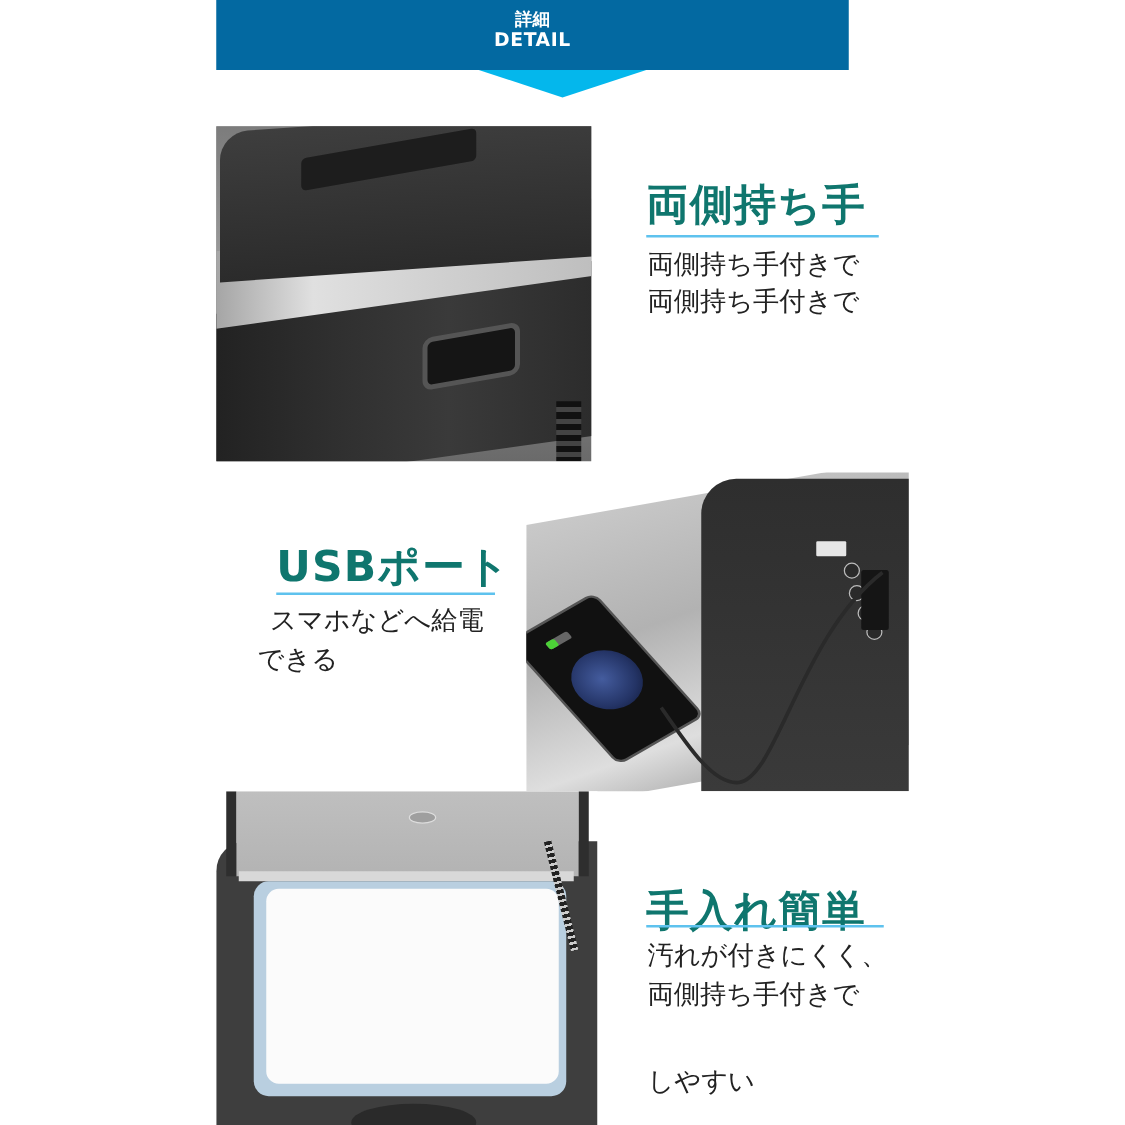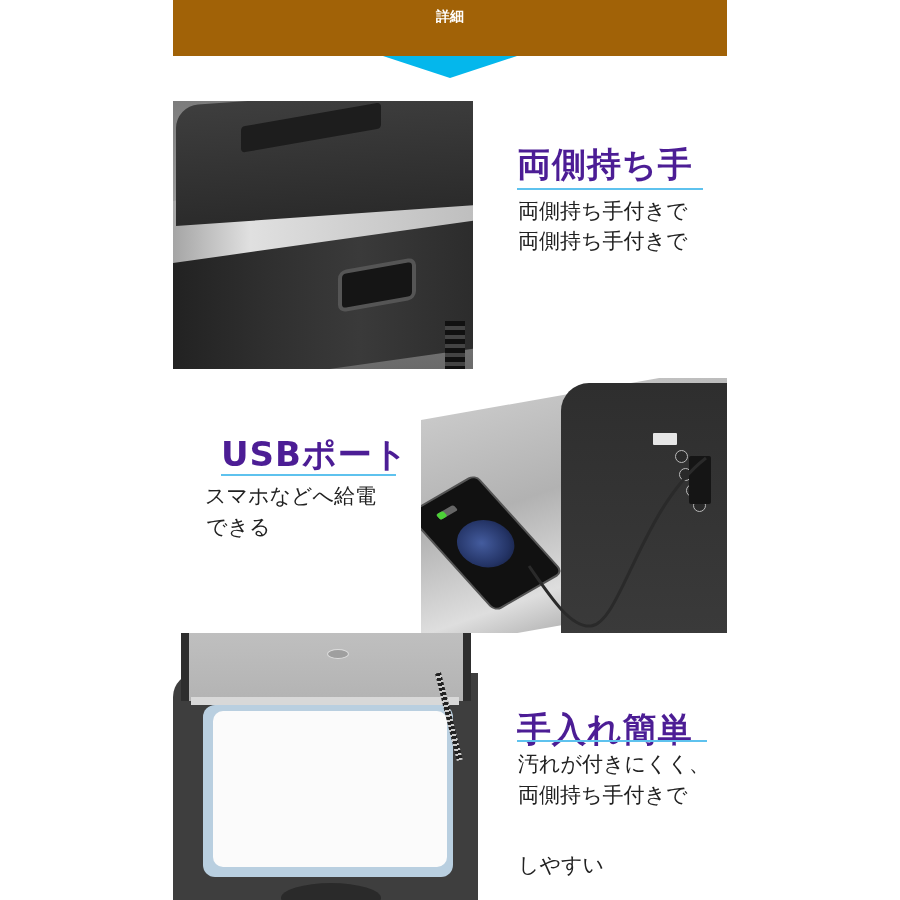--- a/index.html
+++ b/index.html
@@ -1,38 +1,38 @@
 <!DOCTYPE html>
 <html><head>
   <meta charset="utf-8">
   <style>
     * { box-sizing: border-box; margin: 0; padding: 0; }
     html, body { width: 900px; height: 900px; background: #ffffff; overflow: hidden; }
     body { position: relative; font-family: "DejaVu Sans", "Liberation Sans", sans-serif; }
 
     
     .banner {
-      position: absolute; left: 173px; top: 0; width: 554px; height: 56px;
-      background: #a16207;
+      position: absolute; left: 173px; top: 0; width: 506px; height: 56px;
+      background: #0369a1;
     }
     .banner-arrow {
       position: absolute; left: 383px; top: 56px; width: 0; height: 0;
       border-left: 67px solid transparent; border-right: 67px solid transparent;
       border-top: 22px solid #04b7ec;
     }
     .banner-text {
       position: absolute; left: 0; right: 0; top: 9px; text-align: center; color: #fff;
       font-weight: bold; line-height: 1.1;
     }
     .banner-jp { font-size: 14px; display: block; }
     .banner-en { font-size: 15px; display: block; letter-spacing: 0.5px; font-family: "DejaVu Sans", sans-serif; }
 
     
     .feature-title {
-      position: absolute; color: #4c1d95; font-size: 34px; font-weight: bold;
+      position: absolute; color: #0f766e; font-size: 34px; font-weight: bold;
       white-space: nowrap; letter-spacing: 1px; line-height: 40px;
     }
     .feature-line { position: absolute; height: 2px; background: #5ec2ee; }
     .feature-desc {
       position: absolute; color: #222; font-size: 21px; line-height: 29px; white-space: nowrap;
     }
 
     
     .photo { position: absolute; overflow: hidden; }
 
@@ -142,20 +142,21 @@
       position: absolute; left: 108px; top: 250px; width: 100px; height: 30px; border-radius: 50%;
       background: #2a2a2a;
     }
   </style>
 </head>
 <body>
 
 <div class="banner">
   <div class="banner-text">
     <span class="banner-jp">詳細</span>
+    <span class="banner-en">DETAIL</span>
   </div>
 </div>
 <div class="banner-arrow"></div>
 
 <div class="photo img1">
   <div class="bg"></div>
   <div class="body"></div>
   <div class="band"></div>
   <div class="lid">
     <div class="panel"></div>
@@ -163,21 +164,21 @@
   <div class="handle"></div>
   <div class="vent"></div>
 </div>
 <div class="feature-title" style="left:517px; top:144px;">両側持ち手</div>
 <div class="feature-line" style="left:517px; top:188px; width:186px;"></div>
 <div class="feature-desc" style="left:518px; top:197px;">両側持ち手付きで</div>
 <div class="feature-desc" style="left:518px; top:227px;">両側持ち手付きで</div>
 
 <div class="feature-title" style="left:221px; top:434px;text-align:center;">USBポート</div>
 <div class="feature-line" style="left:221px; top:474px; width:175px;"></div>
-<div class="feature-desc" style="left:205px; top:482px;text-align:right;">スマホなどへ給電</div>
+<div class="feature-desc" style="left:216px; top:482px;text-align:right;">スマホなどへ給電</div>
 <div class="feature-desc" style="left:206px; top:513px;">できる</div>
 
 <div class="photo img2">
   <div class="lid"></div>
   <div class="dark"></div>
   <div class="screen"></div>
   <div class="btn" style="left:254px; top:72px;"></div>
   <div class="btn" style="left:258px; top:90px;"></div>
   <div class="btn" style="left:265px; top:106px;"></div>
   <div class="btn" style="left:272px; top:121px;"></div>

